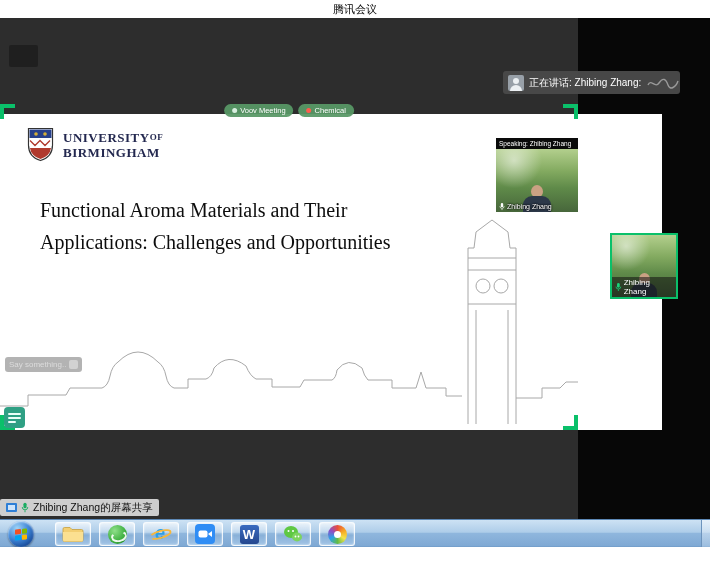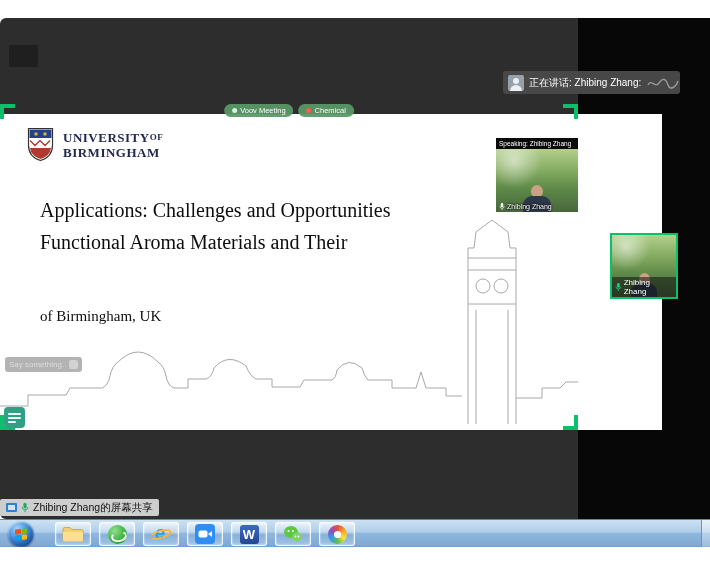--- a/index.html
+++ b/index.html
@@ -4,21 +4,21 @@
 <style>
   *{margin:0;padding:0;box-sizing:border-box;}
   body{font-family:"Liberation Sans",sans-serif;background:#fff;}
   .stage{position:relative;width:710px;height:563px;overflow:hidden;background:#fff;}
 
   
   .titlebar{position:absolute;left:0;top:0;width:710px;height:18px;background:#ffffff;
     display:flex;align-items:center;justify-content:center;font-size:11px;color:#000;}
 
   
-  .meeting{position:absolute;left:0;top:18px;width:710px;height:501px;background:#2d2d2d;border-radius:6px;}
+  .meeting{position:absolute;left:0;top:18px;width:710px;height:501px;background:#2d2d2d;}
   .video-panel{position:absolute;left:578px;top:0;width:132px;height:501px;background:#070707;}
   .menu-box{position:absolute;left:9px;top:27px;width:29px;height:22px;background:#1f1f1f;border-radius:2px;}
 
   
   .speaking-banner{position:absolute;left:503px;top:53px;width:177px;height:23px;background:rgba(74,74,74,.96);
     border-radius:3px;display:flex;align-items:center;gap:5px;padding:0 5px;z-index:9;}
   .sb-avatar{width:16px;height:16px;border-radius:2px;background:#98a0a8;position:relative;overflow:hidden;flex:0 0 auto;}
   .sb-avatar::before{content:"";position:absolute;left:5px;top:3px;width:6px;height:6px;border-radius:50%;background:#ecf0f3;}
   .sb-avatar::after{content:"";position:absolute;left:2px;top:10px;width:12px;height:8px;border-radius:6px 6px 0 0;background:#ecf0f3;}
   .sb-text{font-size:10px;color:#fff;white-space:nowrap;}
@@ -113,20 +113,23 @@
   .palette-icon::after{content:"";position:absolute;inset:6px;background:#fff;border-radius:50%;}
   .show-desktop{position:absolute;right:0;top:0;width:9px;height:28px;cursor:pointer;
     background:linear-gradient(180deg,rgba(255,255,255,.5),rgba(205,225,243,.35));border-left:1px solid #6d94bd;}
   .bottom-strip{position:absolute;left:0;top:547px;width:710px;height:16px;background:#ffffff;}
 </style>
 </head>
 <body>
 
 <div class="stage">
 
+  <div class="titlebar">
+    <span>腾讯会议</span>
+  </div>
 
   <div class="meeting">
     <div class="video-panel"></div>
     <div class="menu-box"></div>
 
     <div class="speaking-banner">
       <span class="sb-avatar"></span>
       <span class="sb-text">正在讲话: Zhibing Zhang:</span>
       <span class="sb-wave">
         <svg width="34" height="14" viewBox="0 0 34 14">
@@ -173,25 +176,24 @@
             <path d="M3 13.5 L8 18.5 L13 13.5 L18 18.5 L23 13.5" stroke="#b03a2e" fill="none" stroke-width="1.4"></path>
             <path d="M3 21 H24 Q23 29 13.5 32 Q4 29 3 21 Z" fill="#b03a2e"></path>
           </svg>
           <div class="uob-text">
             <div><span>UNIVERSITY</span><span class="of">OF</span></div>
             <div>BIRMINGHAM</div>
           </div>
         </div>
 
         <div class="slide-title">
+          <div>Functional Aroma Materials and Their</div>
           <div>Applications: Challenges and Opportunities</div>
-          <div>Functional Aroma Materials and Their</div>
         </div>
         <div class="slide-affil">
-          <div>of Birmingham, UK</div>
         </div>
       </div>
 
       <div class="corner tl"></div>
       <div class="corner tr"></div>
       <div class="corner bl"></div>
       <div class="corner br"></div>
 
       <div class="inset-tile">
         <div class="inset-header">Speaking: Zhibing Zhang</div>

